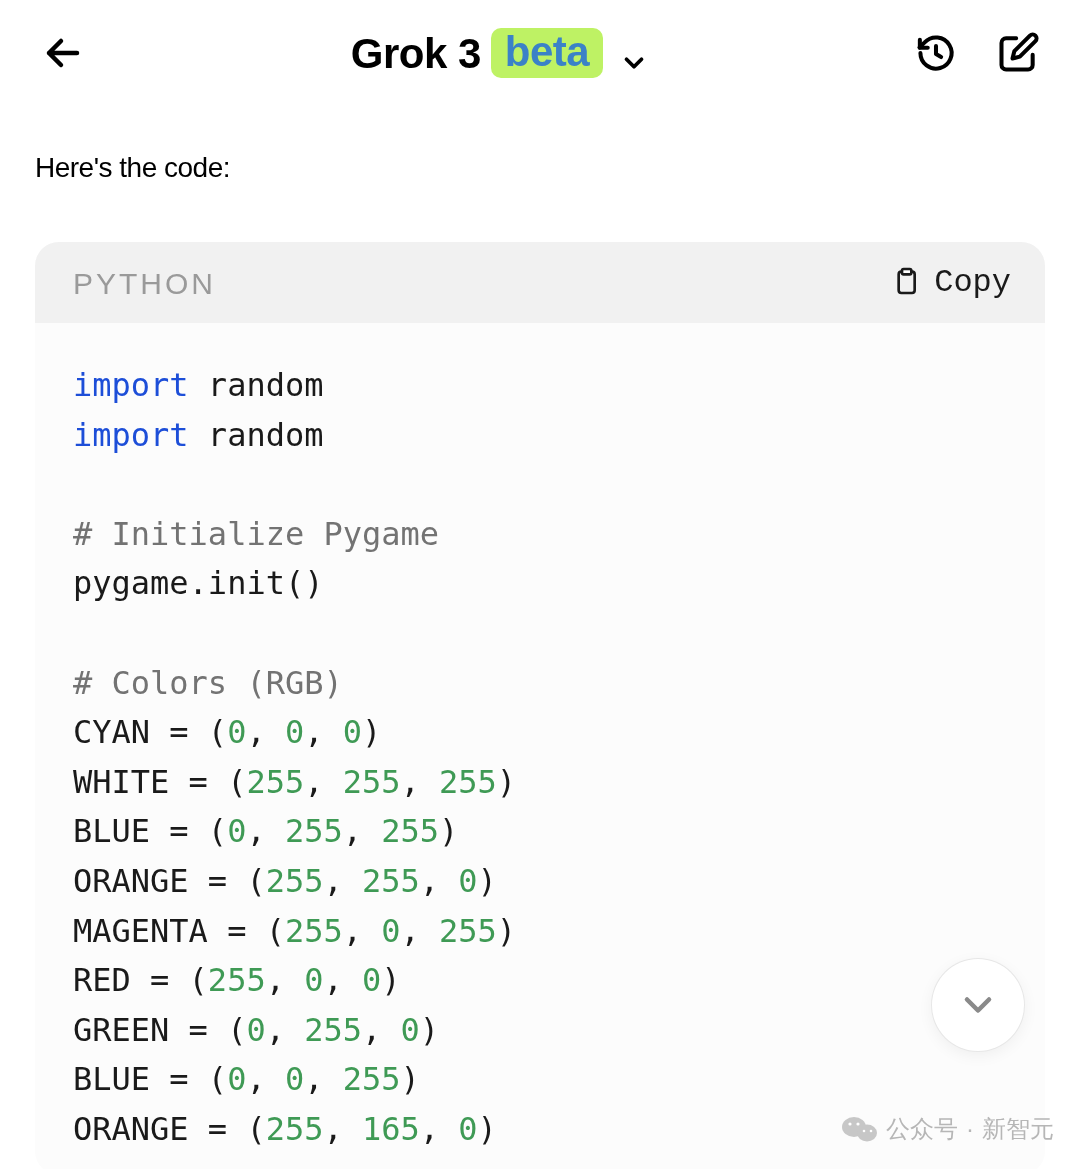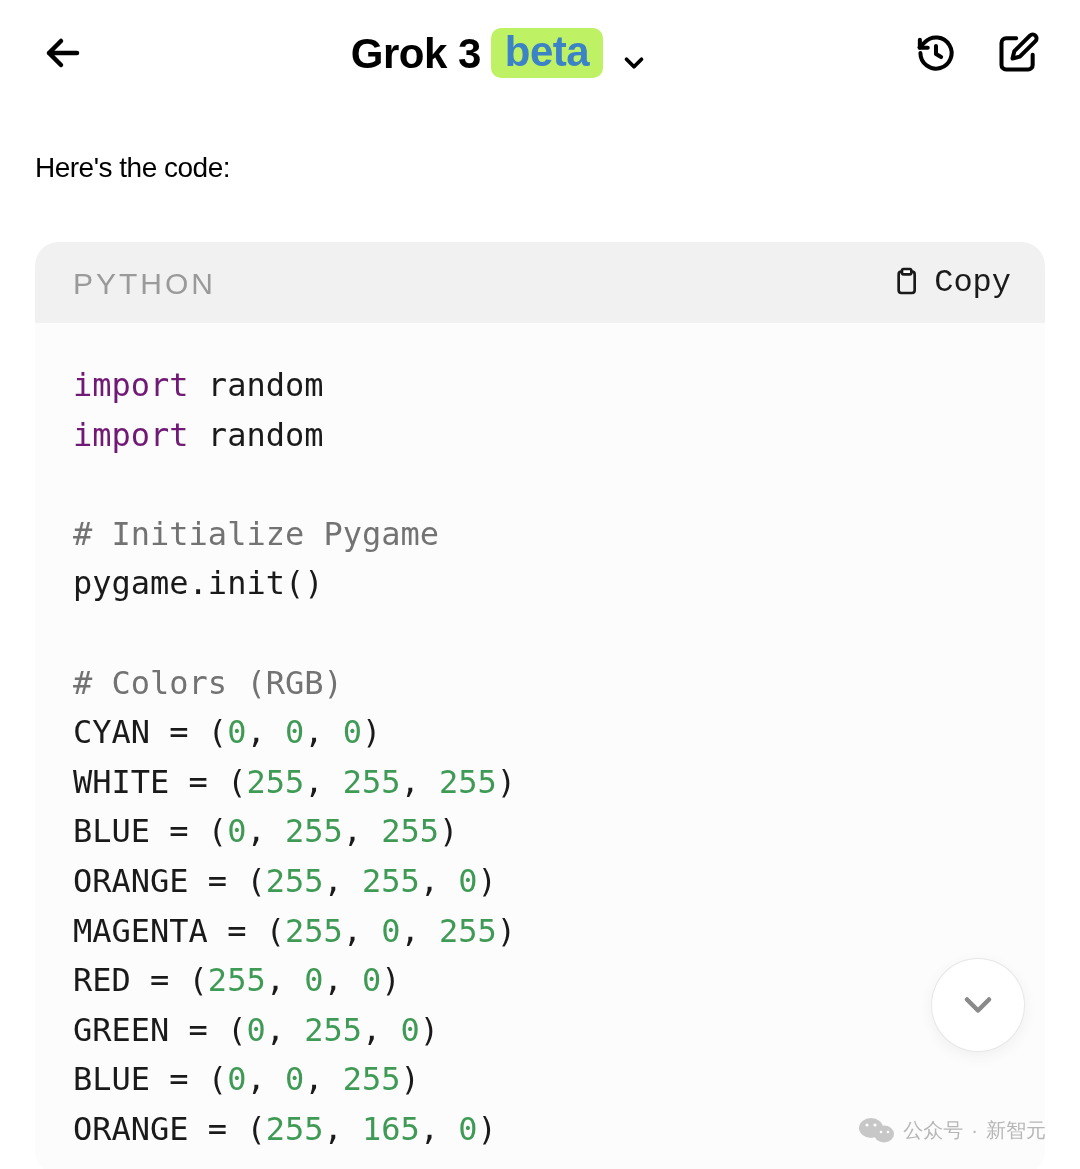--- a/index.html
+++ b/index.html
@@ -103,46 +103,46 @@
       color: #1a1a1a;
     }
     pre.code-body {
       padding: 38px 38px 20px 38px;
       font-family: "SF Mono", ui-monospace, Menlo, Monaco, Consolas, monospace;
       font-size: 32px;
       line-height: 1.55;
       color: #1a1a1a;
       white-space: pre;
     }
-    .kw { color: #701a75; }
+    .kw { color: #1d4ed8; }
     .cm { color: #737373; }
     .num { color: #3f9a55; }
     .scroll-fab {
       position: absolute;
       right: 56px;
       bottom: 118px;
       width: 92px;
       height: 92px;
       border-radius: 50%;
       background: #ffffff;
       box-shadow: 0 0 0 1px #e7e7e7, 0 4px 16px rgba(0,0,0,0.06);
       display: flex;
       align-items: center;
       justify-content: center;
       cursor: pointer;
     }
     .watermark {
       position: absolute;
-      right: 34px;
+      right: 26px;
       bottom: 24px;
       display: flex;
       align-items: center;
       gap: 8px;
       color: #b6b6b6;
-      font-size: 20px;
+      font-size: 24px;
     }
     .watermark .chinese {
       font-family: "PingFang SC", "Hiragino Sans GB", "Microsoft YaHei", sans-serif;
     }
   </style>
 </head>
 <body>
 
 <div class="header">
   <div class="back-btn">

